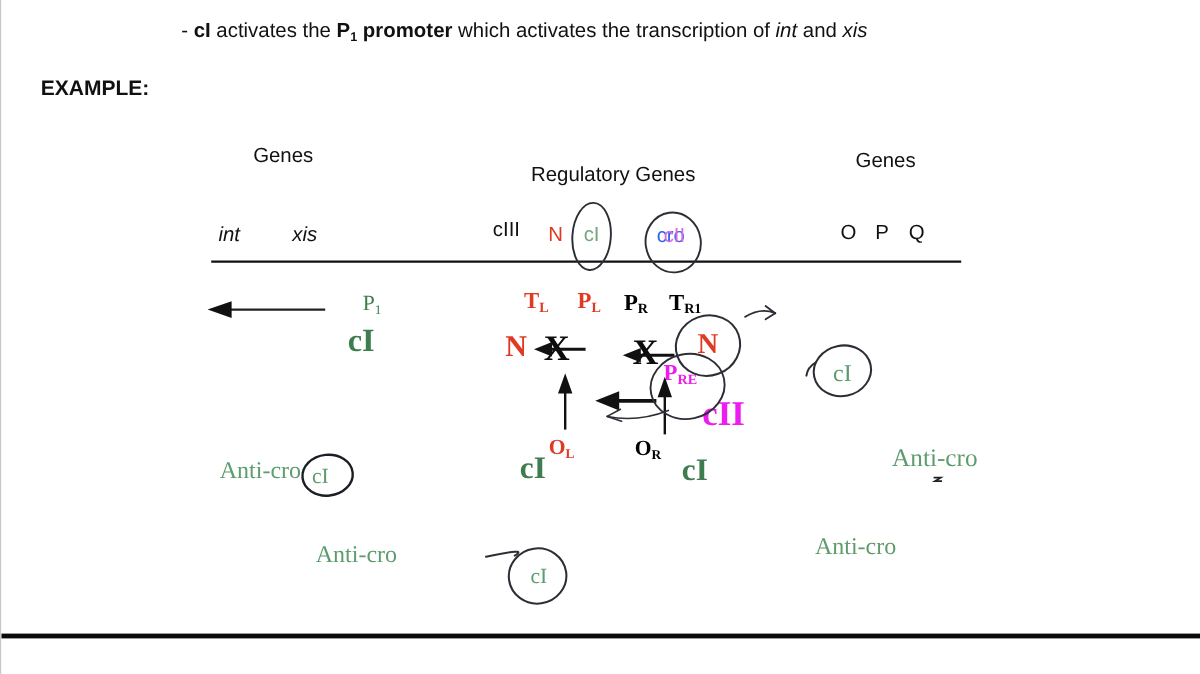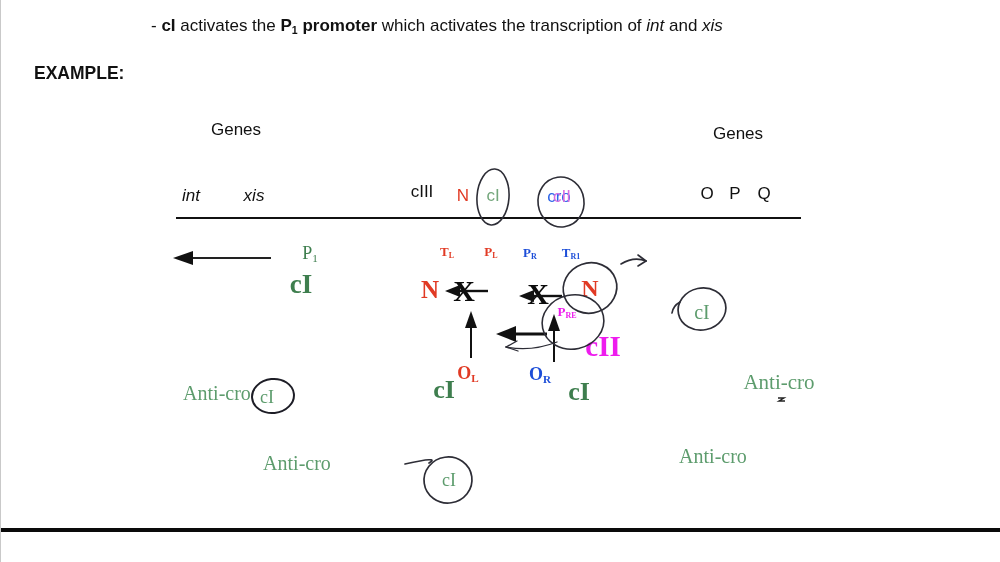--- a/index.html
+++ b/index.html
@@ -15,28 +15,28 @@
   .serif{font-family:"Liberation Serif",serif;}
   .b{font-weight:bold;}
   .i{font-style:italic;}
   .ctr{text-align:center;}
   
   .red{color:#e13а24;}
   .red{color:#e13a24;}
   .green-dk{color:#3e7e4e;}
   .green{color:#5d9c6d;}
   .green-lt{color:#74a77c;}
-  .blue{color:#1d4ed8;}
+  .blue{color:#000000;}
   .blue-br{color:#2d64e8;}
   .magenta{color:#ee1cee;}
   .violet{color:#d96ce0;}
   
   .t17{font-size:17px;}
   .t18{font-size:18px;}
-  .t19{font-size:13px;}
+  .t19{font-size:19px;}
   .t20{font-size:20px;}
   .t21{font-size:21px;}
   .t24{font-size:24px;}
   .t25{font-size:25px;}
   .t26{font-size:26px;}
   .t27{font-size:27px;}
   .t29{font-size:29px;}
   .t30{font-size:30px;line-height:30px;}
   .sb{font-size:0.62em;position:relative;top:0.28em;letter-spacing:0;}
   .hdr{line-height:22px;}
@@ -50,20 +50,21 @@
 
   <div class="abs sans t17" style="left:150px;top:16px;">
     <span>- </span><span class="b">cI</span><span> activates the </span><span class="b"><span>P</span><span class="sb">1</span><span> promoter</span></span><span> which activates the transcription of </span><span class="i">int</span><span> and </span><span class="i">xis</span>
   </div>
 
   <div class="abs sans b" style="left:33px;top:63px;font-size:17.5px;">EXAMPLE:</div>
 
   <div class="abs sans t17 ctr hdr" style="left:160px;top:119px;width:150px;">
     <div>Genes</div>
   </div>
+  <div class="abs sans t17 ctr" style="left:420px;top:136px;width:180px;">Regulatory Genes</div>
   <div class="abs sans t17 ctr hdr" style="left:667px;top:123px;width:140px;">
     <div>Genes</div>
   </div>
 
   <span class="abs cx sans t17 i" style="left:190px;top:186px;">int</span>
   <span class="abs cx sans t17 i" style="left:253px;top:186px;">xis</span>
   <span class="abs cx sans t17" style="left:421px;top:182px;">cIII</span>
   <span class="abs cx sans t17 red" style="left:462px;top:186px;">N</span>
   <span class="abs cx sans t17 green-lt" style="left:492px;top:186px;">cI</span>
   <span class="abs cx sans t17 blue-br" style="left:526px;top:187px;margin-left:32px;">cro</span>

